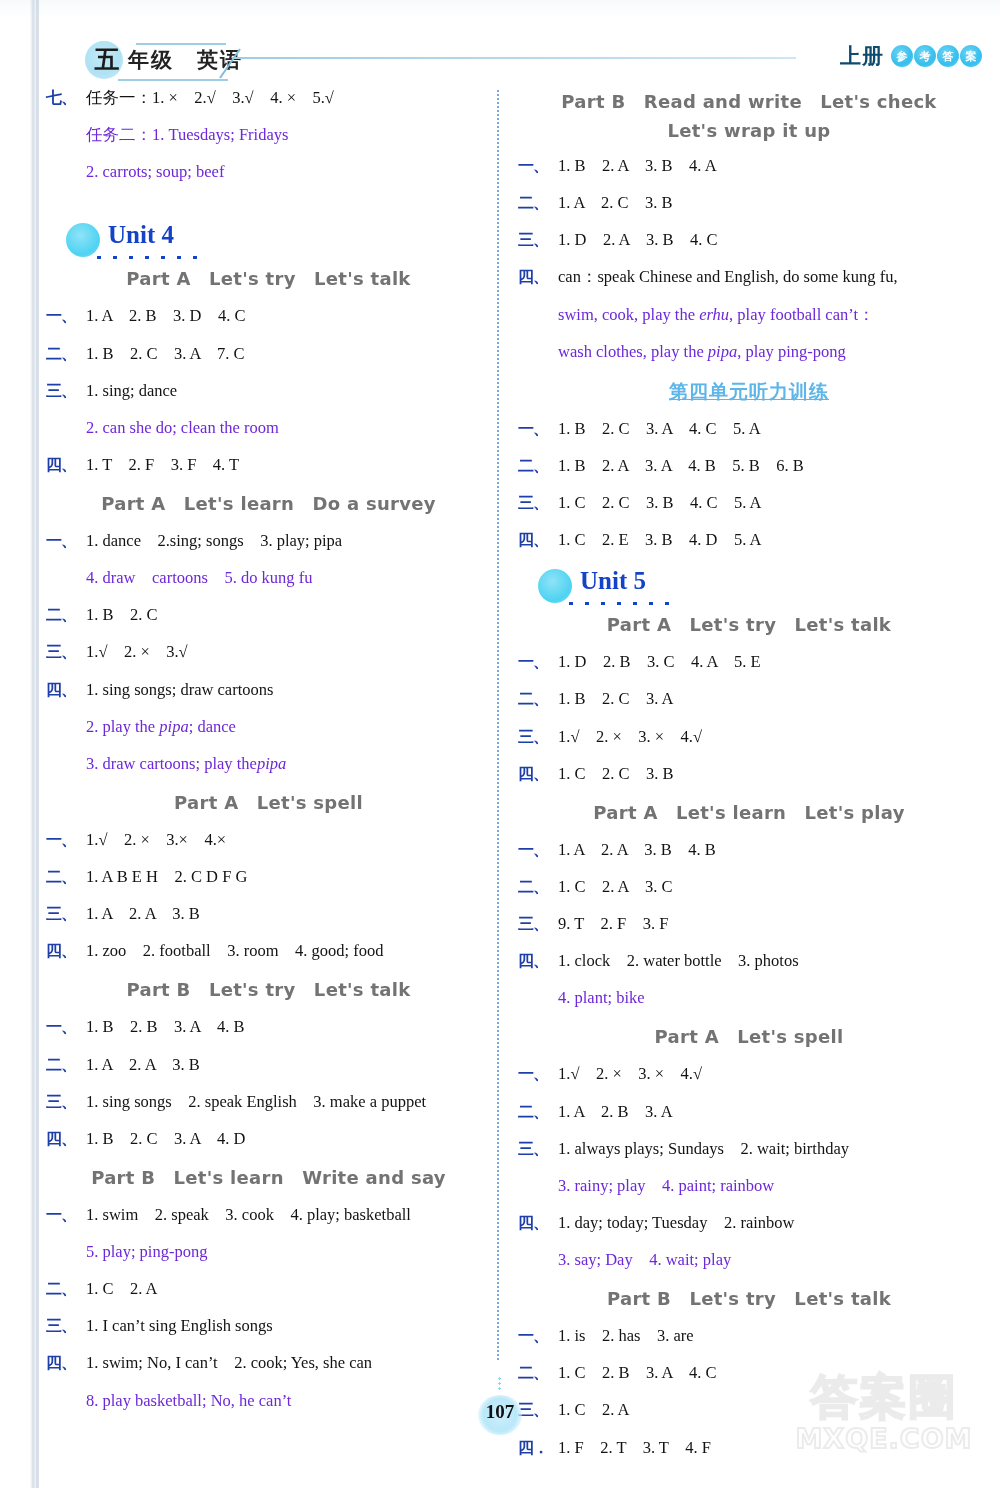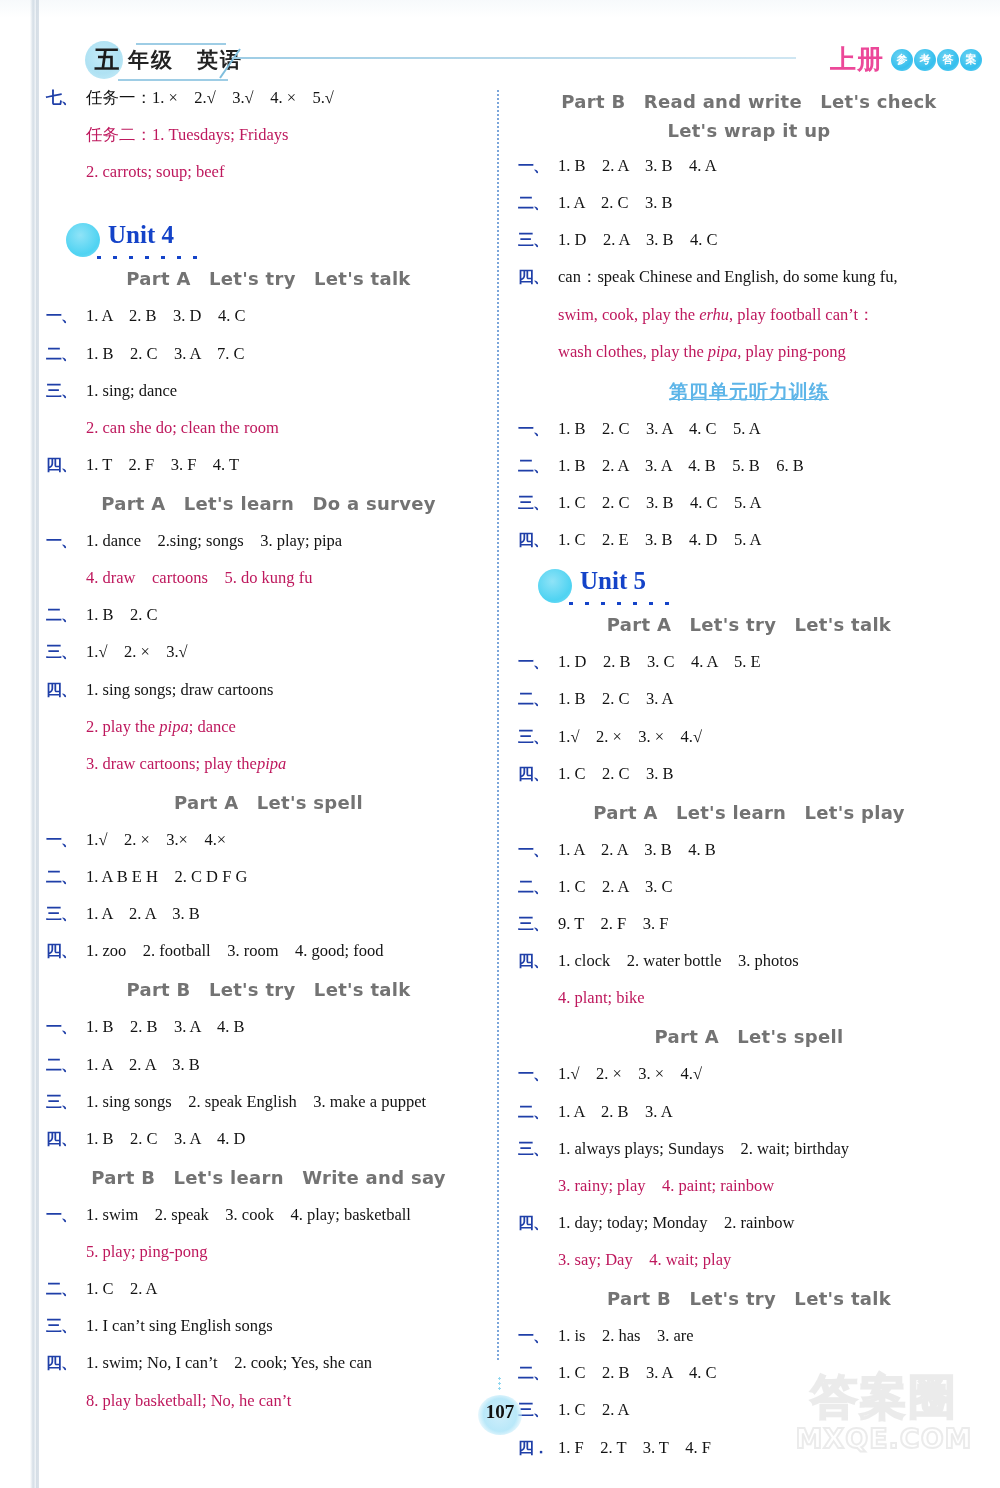--- a/index.html
+++ b/index.html
@@ -69,21 +69,21 @@
   .hdr-slash {
     position: absolute; left: 218px; top: 10px;
     width: 26px; height: 34px;
   }
   .hdr-right {
     position: absolute; right: 18px; top: 6px;
     display: flex; align-items: center; gap: 7px;
   }
   .hdr-shangce {
     font-family: "DejaVu Serif", serif;
-    font-size: 26px; font-weight: 700; color: #ec4899; letter-spacing: 1px;
+    font-size: 21px; font-weight: 700; color: #0c4a6e; letter-spacing: 1px;
   }
   .bubbles { display: flex; gap: 1px; }
   .bubble {
     width: 22px; height: 22px; border-radius: 50%;
     background: radial-gradient(circle at 40% 35%, #6fd3f2 0%, #35bfee 60%, #6dd2f2 100%);
     display: flex; align-items: center; justify-content: center;
     font-family: "DejaVu Sans", sans-serif;
     font-size: 11px; color: #ffffff; font-weight: 700;
   }
 
@@ -122,21 +122,21 @@
     flex: 1 1 auto;
     font-family: "Liberation Serif", "DejaVu Serif", serif;
     font-size: 16.5px;
     color: #131313;
     white-space: pre-wrap;
   }
   .cont {                 
     margin-left: 40px;
     font-family: "Liberation Serif", "DejaVu Serif", serif;
     font-size: 16.5px;
-    color: #be185d;
+    color: #6d28d9;
     margin-bottom: 16.5px;
     line-height: 1.25;
     white-space: pre-wrap;
   }
 
   
   .part {
     text-align: center;
     color: #737373;
     font-family: "DejaVu Sans", sans-serif;
@@ -457,21 +457,21 @@
       <span class="num">二、</span>
       <span class="ans">1. A　2. B　3. A</span>
     </div>
     <div class="row">
       <span class="num">三、</span>
       <span class="ans">1. always plays; Sundays　2. wait; birthday</span>
     </div>
     <div class="cont">3. rainy; play　4. paint; rainbow</div>
     <div class="row">
       <span class="num">四、</span>
-      <span class="ans">1. day; today; Monday　2. rainbow</span>
+      <span class="ans">1. day; today; Tuesday　2. rainbow</span>
     </div>
     <div class="cont">3. say; Day　4. wait; play</div>
     <div class="part">Part B　Let's try　Let's talk</div>
     <div class="row">
       <span class="num">一、</span>
       <span class="ans">1. is　2. has　3. are</span>
     </div>
     <div class="row">
       <span class="num">二、</span>
       <span class="ans">1. C　2. B　3. A　4. C</span>

